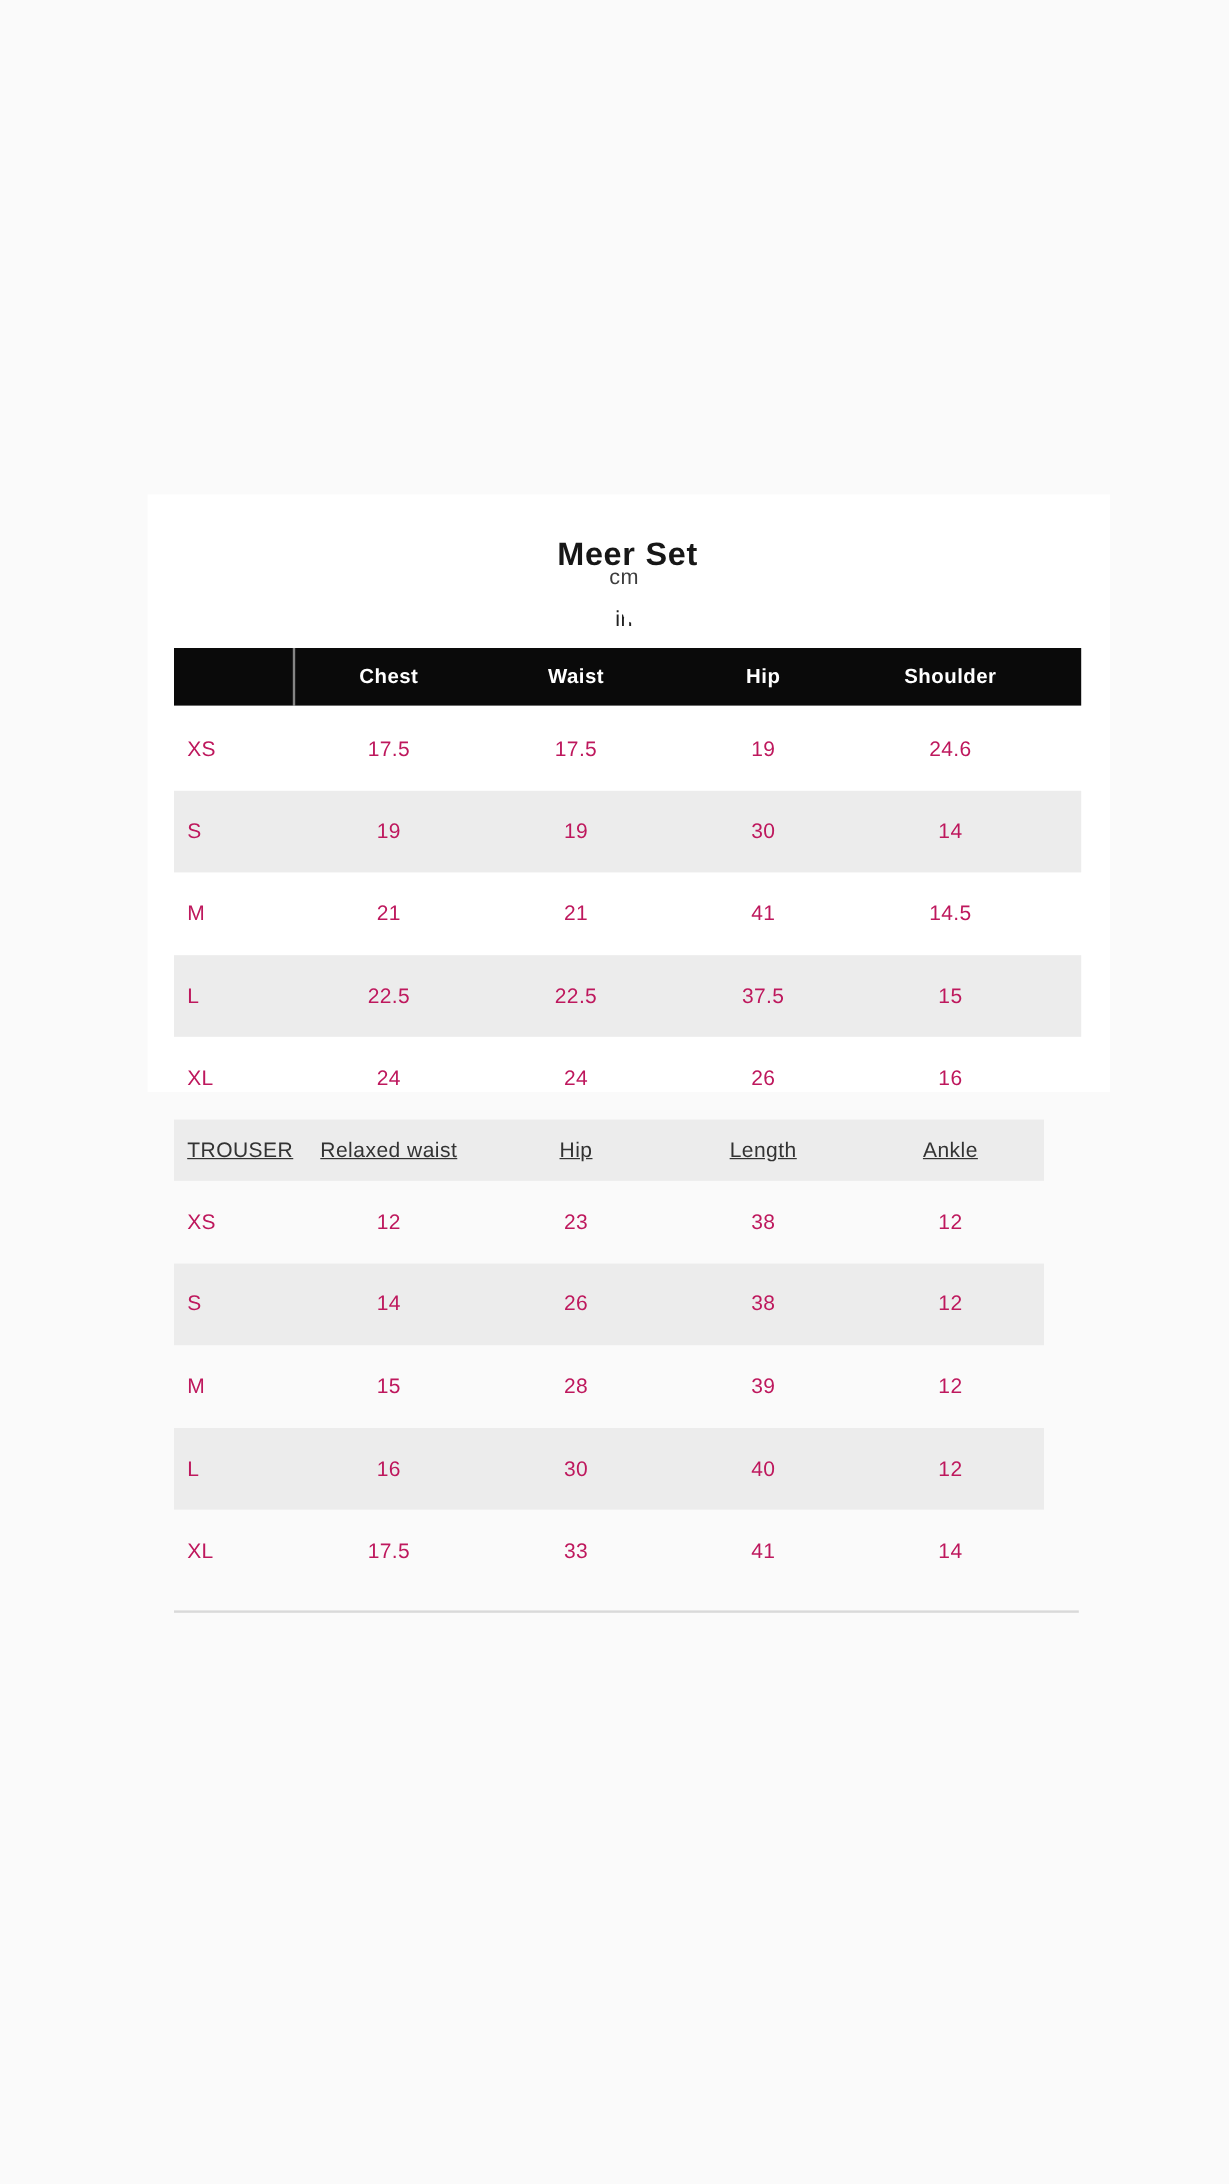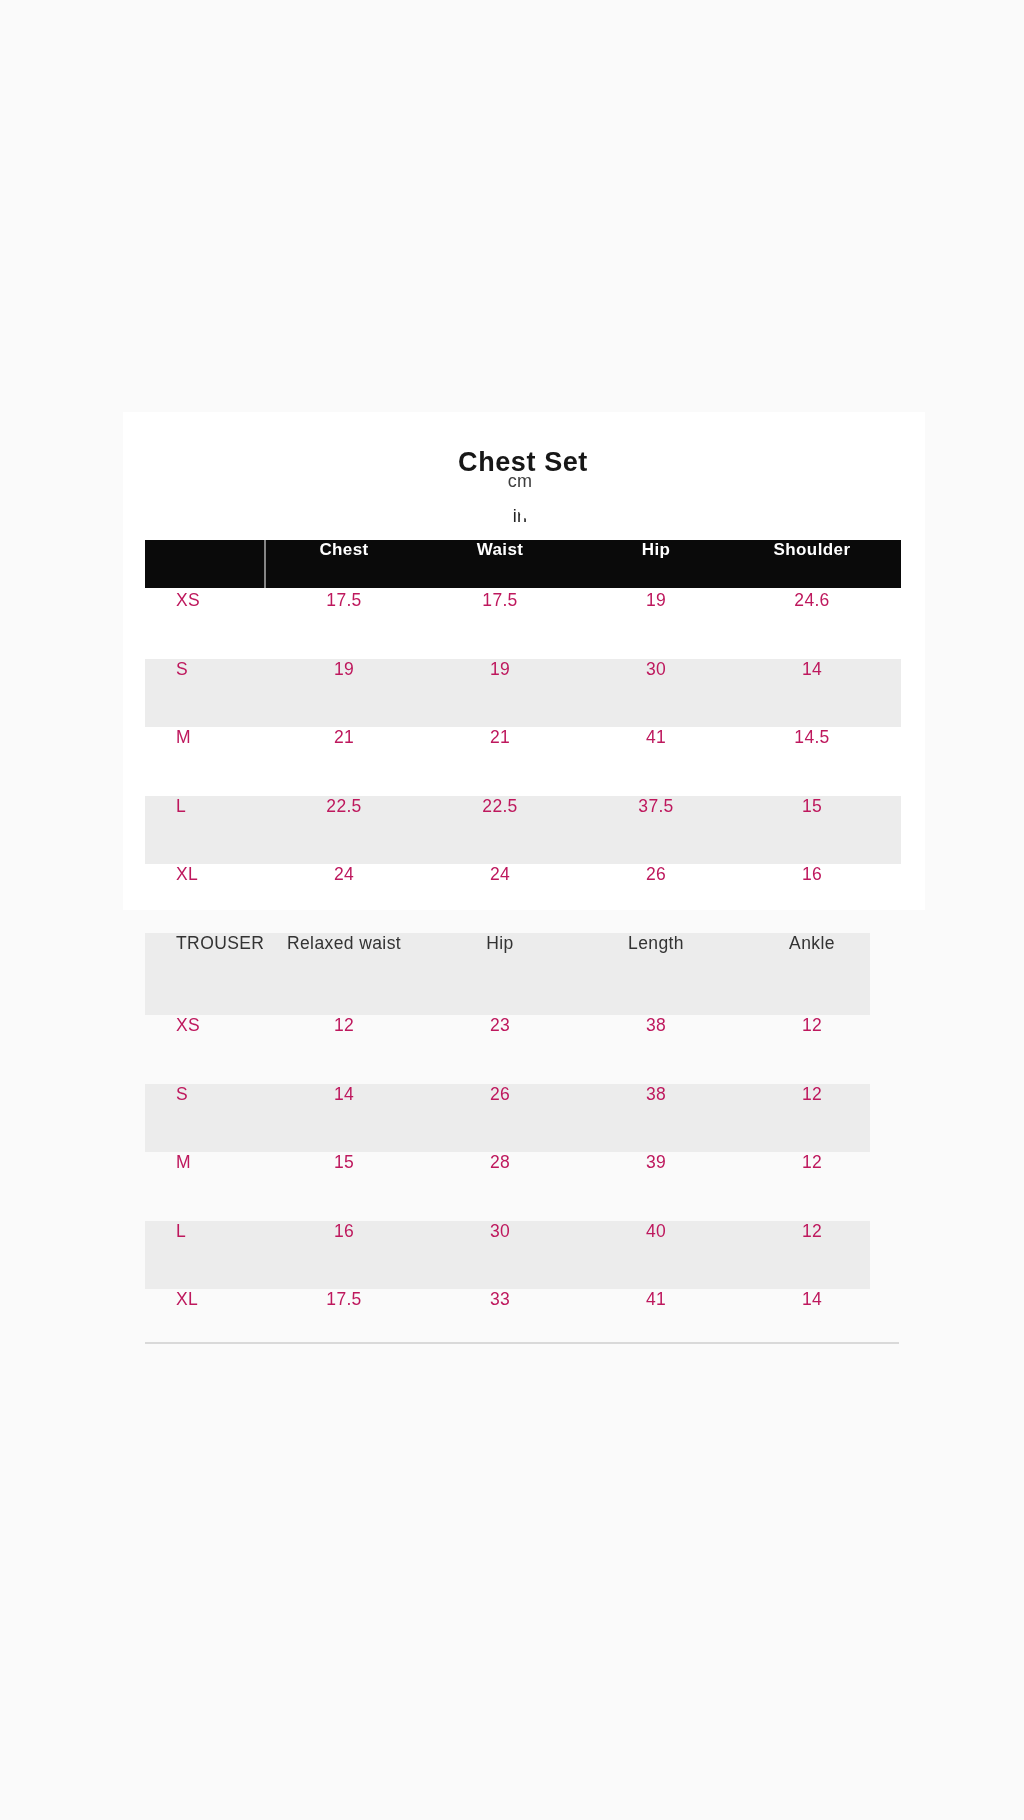--- a/index.html
+++ b/index.html
@@ -28,49 +28,50 @@
     position:relative;width:37px;height:22px;border-radius:11px;
     background:#111;display:inline-block;cursor:pointer;
   }
   .knob{
     position:absolute;top:2px;right:2px;width:18px;height:18px;
     border-radius:50%;background:#fff;
   }
   .tbl{position:absolute;left:145px;}
   #top-table{top:540px;width:756px;}
   #trouser-table{top:933px;width:725px;}
-  .row{display:flex;box-sizing:border-box;padding-left:20px;}
+  .row{display:flex;align-items:center;box-sizing:border-box;}
   .thead{
     background:#0a0a0a;color:#ffffff;height:48px;margin-bottom:2px;
     font-weight:700;font-size:17px;letter-spacing:0.4px;
   }
   .thead .c0{
     align-self:stretch;border-right:2px solid rgba(255,255,255,0.5);
     display:flex;align-items:center;
   }
   .r{height:68.6px;font-size:17.5px;color:#be185d;letter-spacing:0.3px;}
   .r.striped{background:#ececec;}
   .trouser-head{
-    background:#ececec;height:82px;font-size:17.5px;color:#333;
+    background:#ececec;height:51px;font-size:17.5px;color:#333;
     letter-spacing:0.4px;
+    text-decoration:underline;
   }
   .c0{width:101px;padding-left:11px;box-sizing:border-box;flex:none;}
   .c{width:156px;text-align:center;flex:none;}
   .cpad{width:31px;flex:none;}
   .divider{
     position:absolute;left:145px;top:1342px;width:754px;height:2px;
     background:#d9d9d9;
   }
 </style>
 </head>
 <body>
 
 <div class="card"></div>
 
-<div class="title">Chest Set</div>
+<div class="title">Meer Set</div>
 
 <div class="unit-bar">
   <span class="unit-label">cm</span>
   <span class="toggle">
     <span class="knob"></span>
   </span>
   <span class="unit-label in">in</span>
 </div>
 
 <div class="tbl" id="top-table">

